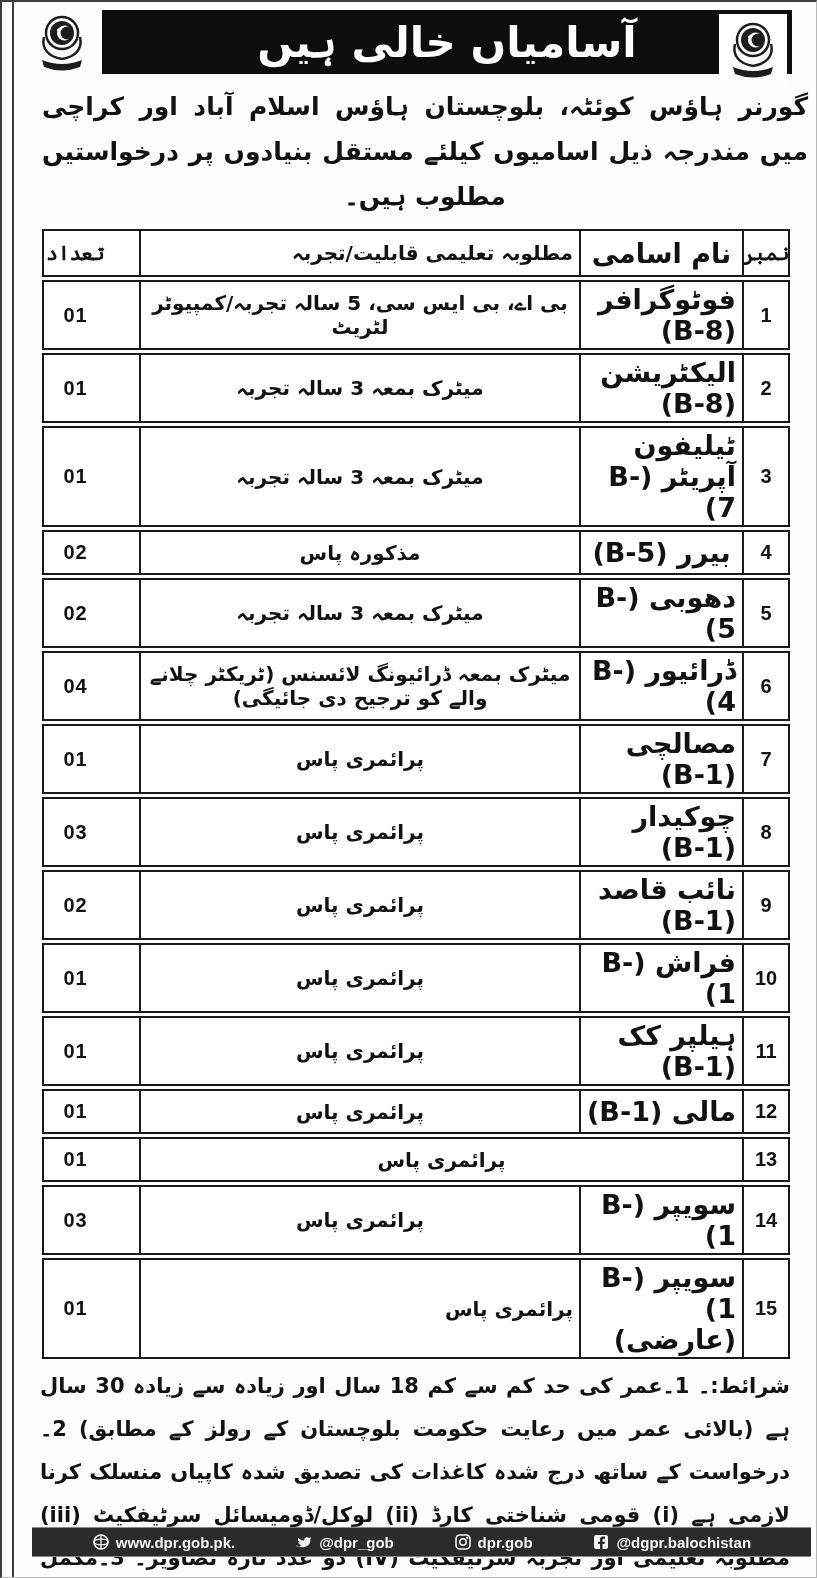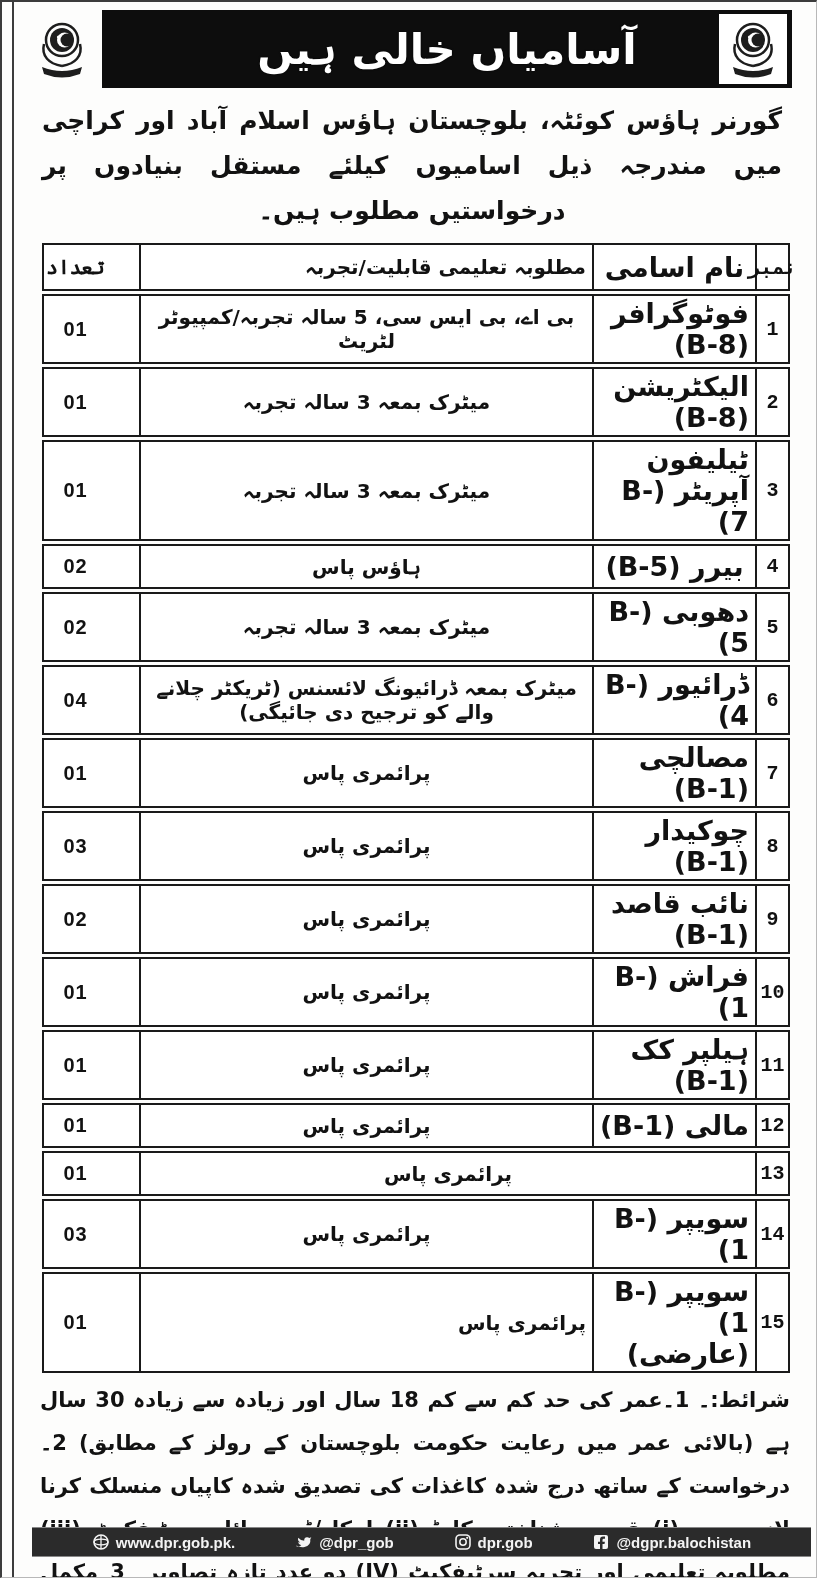--- a/index.html
+++ b/index.html
@@ -8,40 +8,40 @@
     position:relative; width:817px; height:1578px; margin:0 auto;
     background:#fdfdfc; overflow:hidden;
     border-top:2px solid #3c3c3c; border-left:2px solid #3c3c3c;
     border-right:1px solid #b8b8b8; border-bottom:1px solid #b8b8b8;
     font-family:"DejaVu Sans","Liberation Sans",sans-serif; color:#121212;
   }
   .page-border-line { position:absolute; left:10px; top:0; bottom:0; width:2px; background:#3c3c3c; }
   .content { position:absolute; left:14px; top:0; right:0; bottom:0; }
 
   
-  .header { display:flex; height:78px; margin:8px 24px 0 6px; align-items:stretch; }
+  .header { display:flex; height:64px; margin:8px 24px 0 6px; align-items:stretch; }
   .emblem-slot { width:80px; display:flex; align-items:center; justify-content:center; }
   .title-bar { flex:1; background:#0d0d0d; position:relative; display:flex; align-items:center; justify-content:center; }
   .page-title { color:#ffffff; font-size:42px; font-weight:bold; direction:rtl; letter-spacing:1px;
                 text-shadow:0 0 2px #000; }
   .right-emblem-box { position:absolute; right:5px; top:4px; width:68px; height:70px; background:#ffffff;
                       display:flex; align-items:center; justify-content:center; }
   .emblem-svg { width:60px; height:64px; }
 
   
-  .intro { direction:rtl; margin:10px 34px 0 26px; font-size:25px; font-weight:bold;
+  .intro { direction:rtl; margin:10px 8px 0 26px; font-size:25px; font-weight:bold;
            line-height:45px; text-align:justify; text-align-last:center; }
 
   
   .jobs-table { direction:rtl; margin:10px 26px 0 26px; }
   .t-row { display:flex; border:2px solid #1a1a1a; margin-bottom:3px; min-height:45px;
            align-items:stretch; background:#fff; }
   .t-row > div { display:flex; align-items:center; justify-content:center; padding:2px 6px; }
   .t-row > div:not(:last-child) { border-left:2px solid #1a1a1a; }
-  .c-num   { width:33px;  font-family:Liberation Mono, monospace; font-weight:bold; font-size:20px; }
+  .c-num   { width:46px;  font-family:Liberation Sans, sans-serif; font-weight:bold; font-size:20px; }
   .c-pos   { width:163px; font-size:27px; font-weight:bold; }
   .c-qual  { flex:1; font-size:20px; font-weight:bold; text-align:center;margin-left:32px; }
   .c-count { width:63px;  font-family:"Liberation Sans",sans-serif; font-weight:bold; font-size:20px; letter-spacing:1px; }
   .t-head { min-height:48px; }
   .t-head .c-qual { justify-content:flex-start; }
   .qual-start { justify-content:flex-start !important; text-align:right !important; }
 
   
   .conditions { direction:rtl; margin:6px 26px 0 24px; font-size:21px; font-weight:bold;
                 line-height:43px; text-align:justify; }
@@ -114,21 +114,21 @@
       </div>
       <div class="t-row">
         <div class="c-num">3</div>
         <div class="c-pos">ٹیلیفون آپریٹر (B-7)</div>
         <div class="c-qual">میٹرک بمعہ 3 سالہ تجربہ</div>
         <div class="c-count">01</div>
       </div>
       <div class="t-row">
         <div class="c-num">4</div>
         <div class="c-pos">بیرر (B-5)</div>
-        <div class="c-qual">ہاؤس پاس</div>
+        <div class="c-qual">مذکورہ پاس</div>
         <div class="c-count">02</div>
       </div>
       <div class="t-row">
         <div class="c-num">5</div>
         <div class="c-pos">دھوبی (B-5)</div>
         <div class="c-qual">میٹرک بمعہ 3 سالہ تجربہ</div>
         <div class="c-count">02</div>
       </div>
       <div class="t-row">
         <div class="c-num">6</div>

